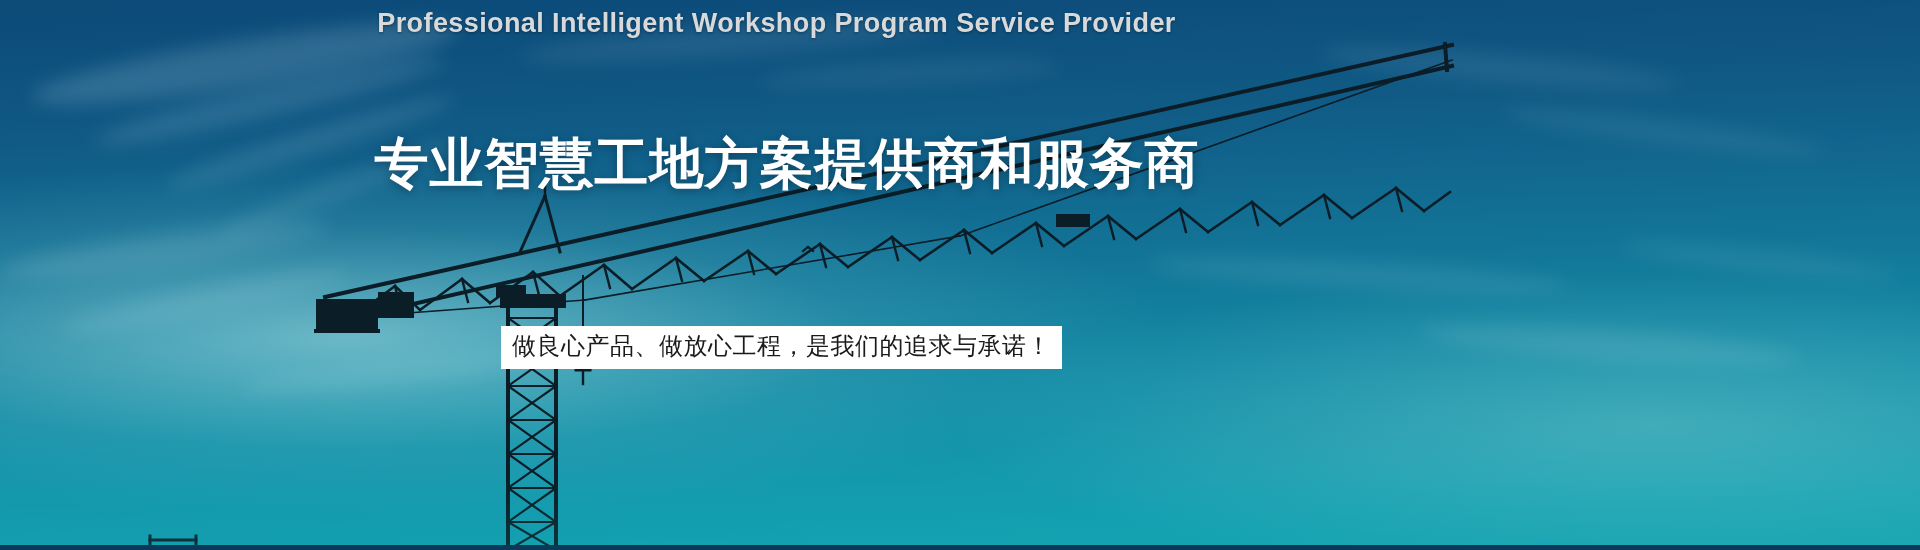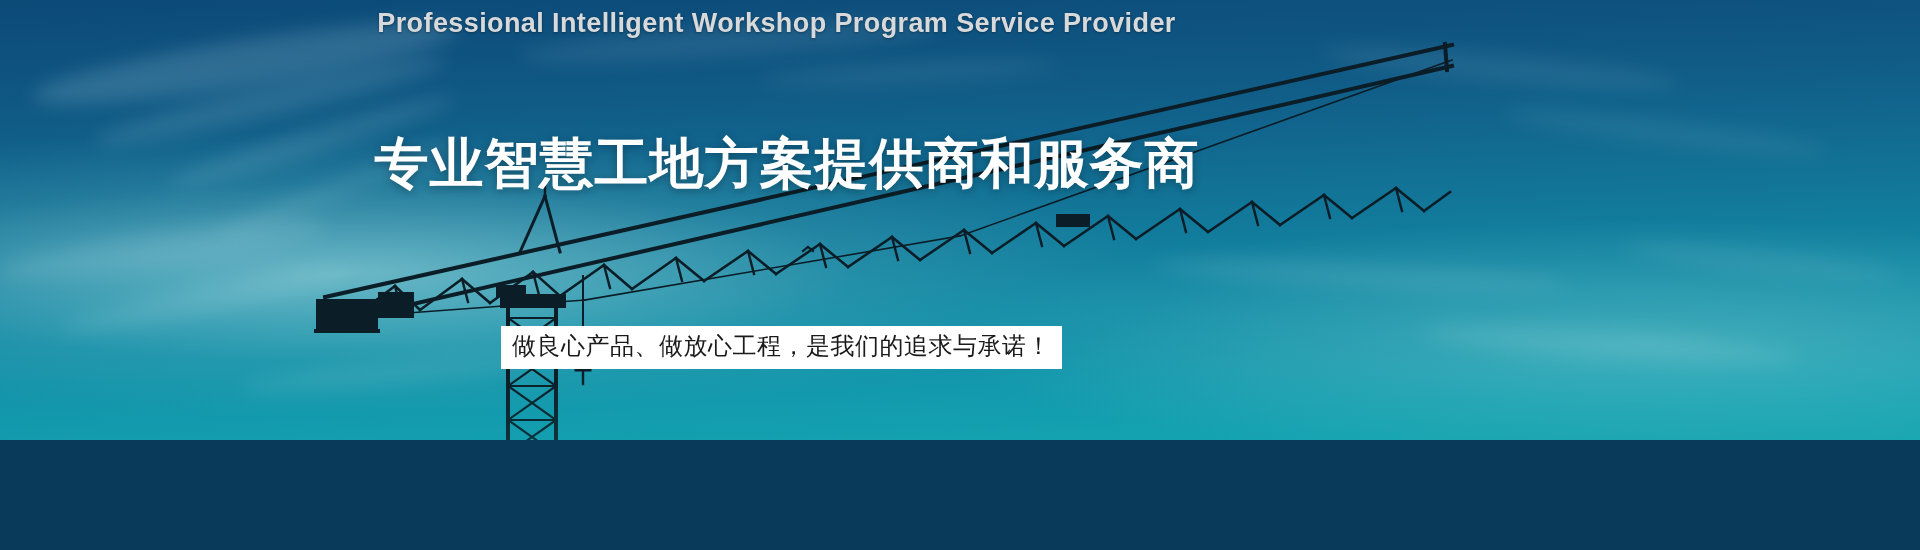--- a/index.html
+++ b/index.html
@@ -5,21 +5,21 @@
   * { margin:0; padding:0; box-sizing:border-box; }
   html, body {
     width:1920px; height:550px;
     overflow:hidden;
     font-family:"Liberation Sans","DejaVu Sans",sans-serif;
     background:#0a3a5a;
   }
 
   #hero-banner {
     position:relative;
-    width:1920px; height:440px;
+    width:1920px; height:545px;
     overflow:hidden;
   }
 
   
   .sky {
     position:absolute; inset:0;
     background:
       radial-gradient(ellipse 60% 45% at 18% 62%, rgba(180,232,232,0.55) 0%, rgba(120,200,205,0.16) 45%, rgba(0,0,0,0) 72%),
       radial-gradient(ellipse 52% 40% at 86% 78%, rgba(150,215,215,0.35) 0%, rgba(0,0,0,0) 70%),
       linear-gradient(178deg,

